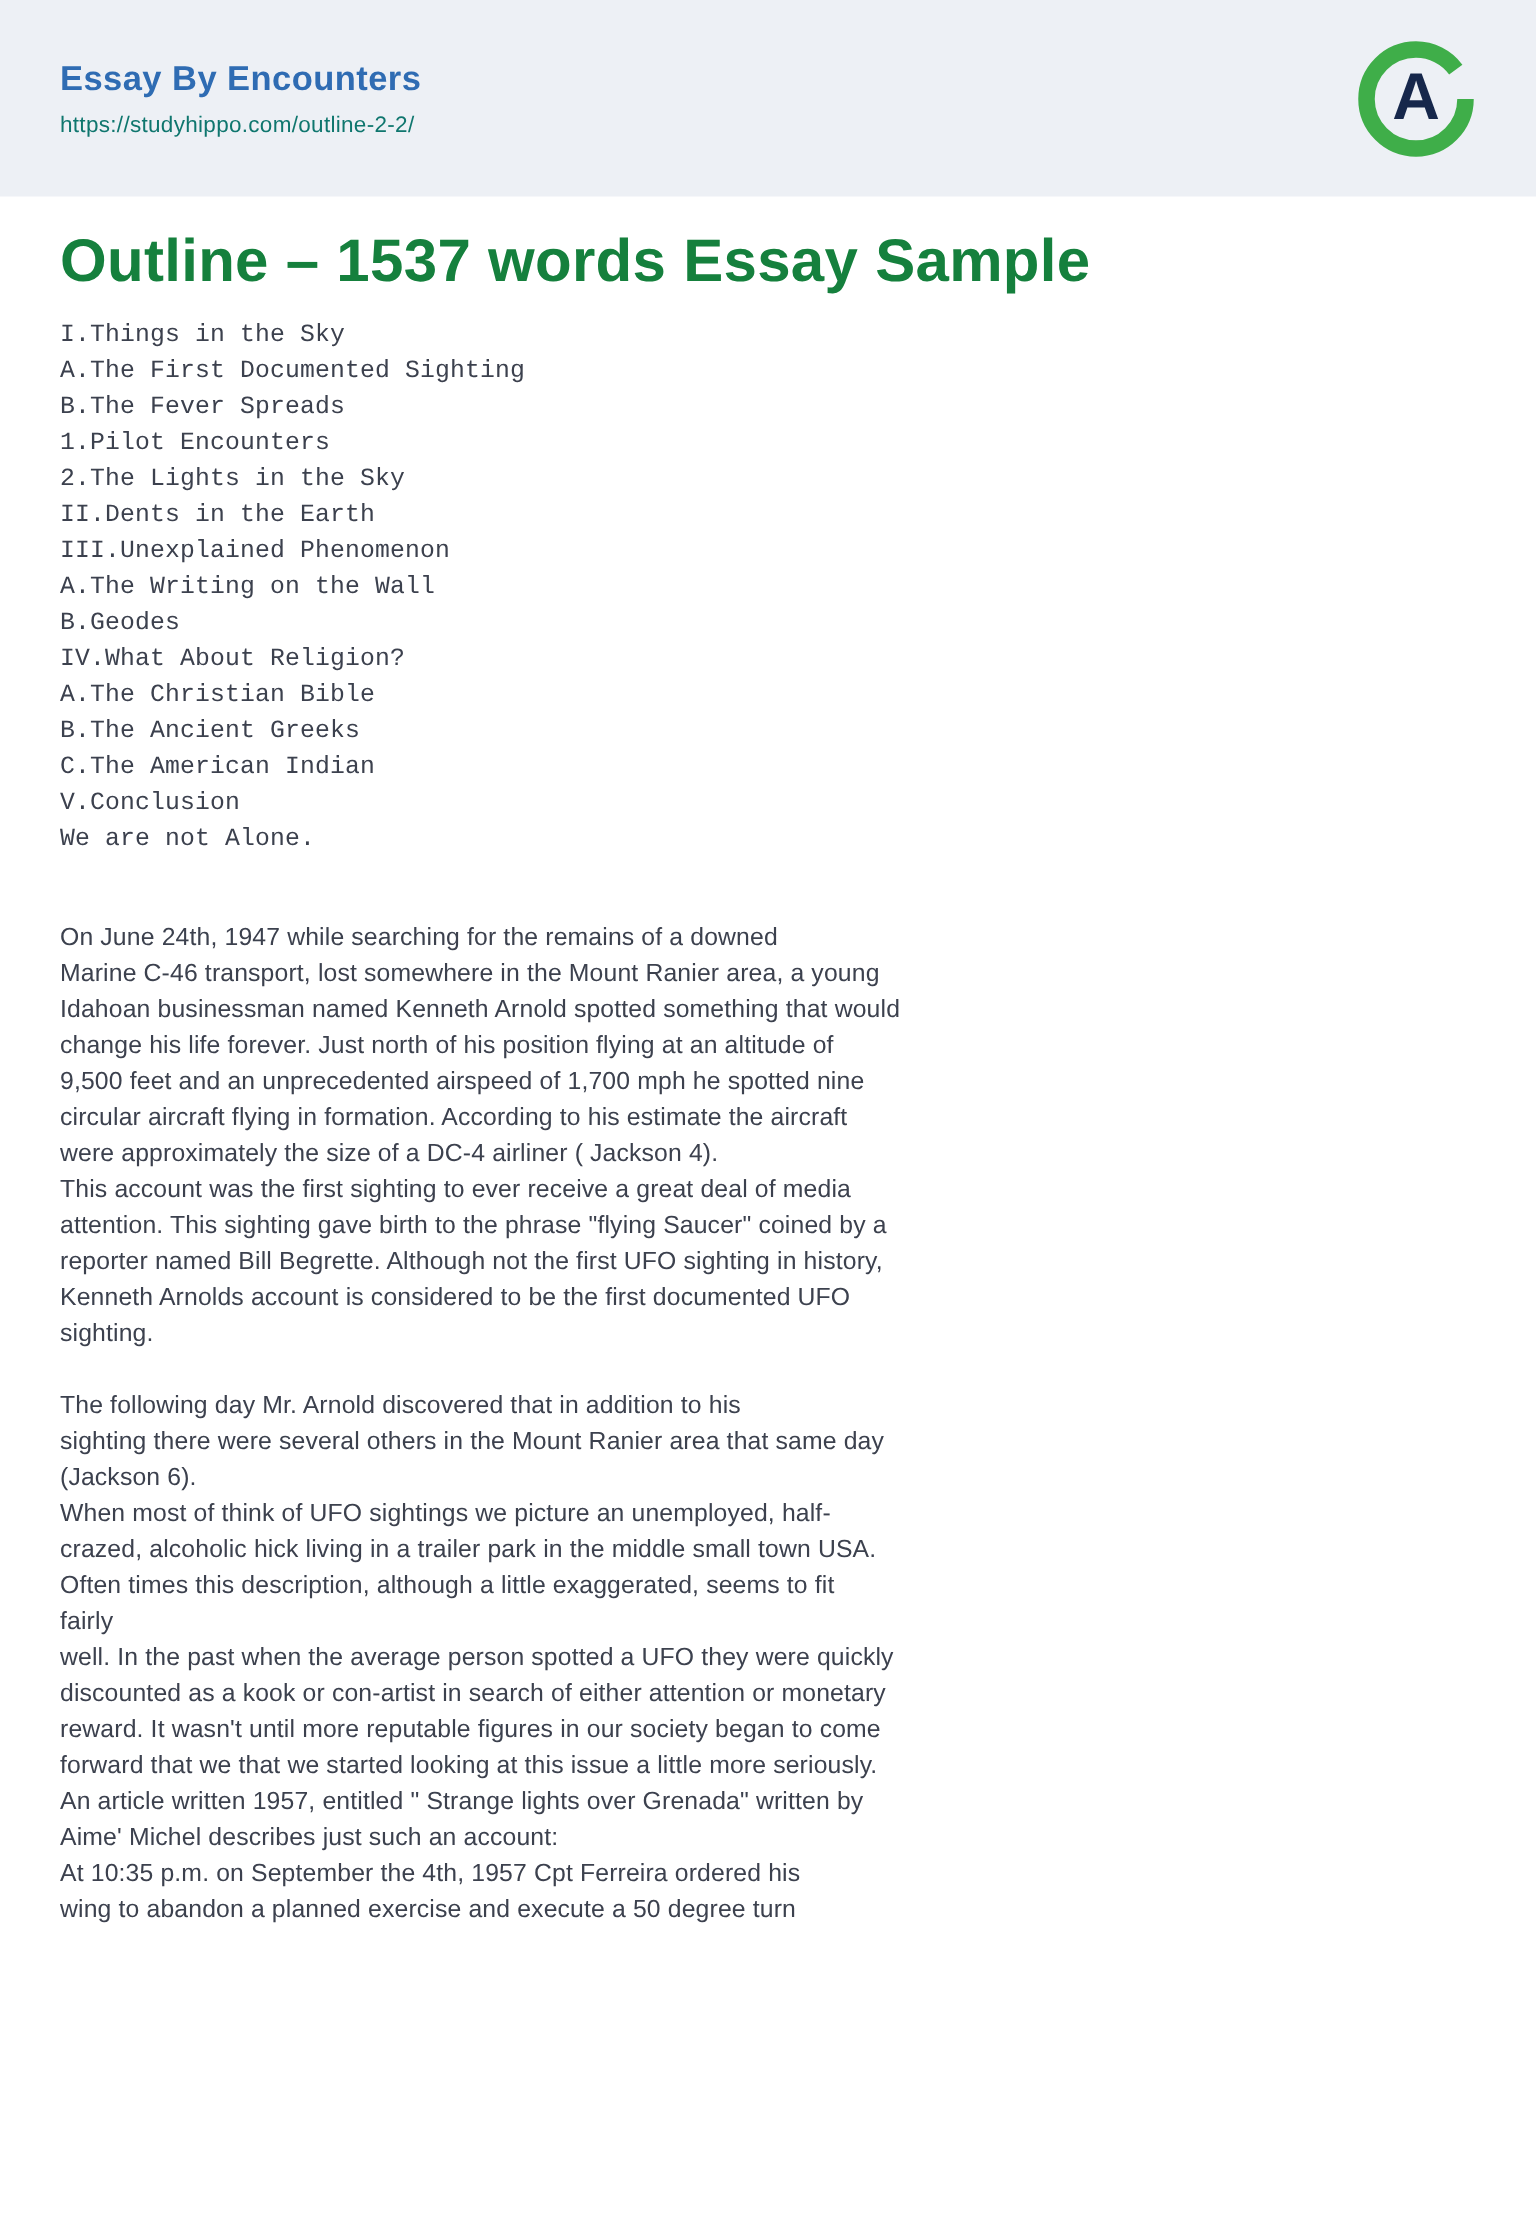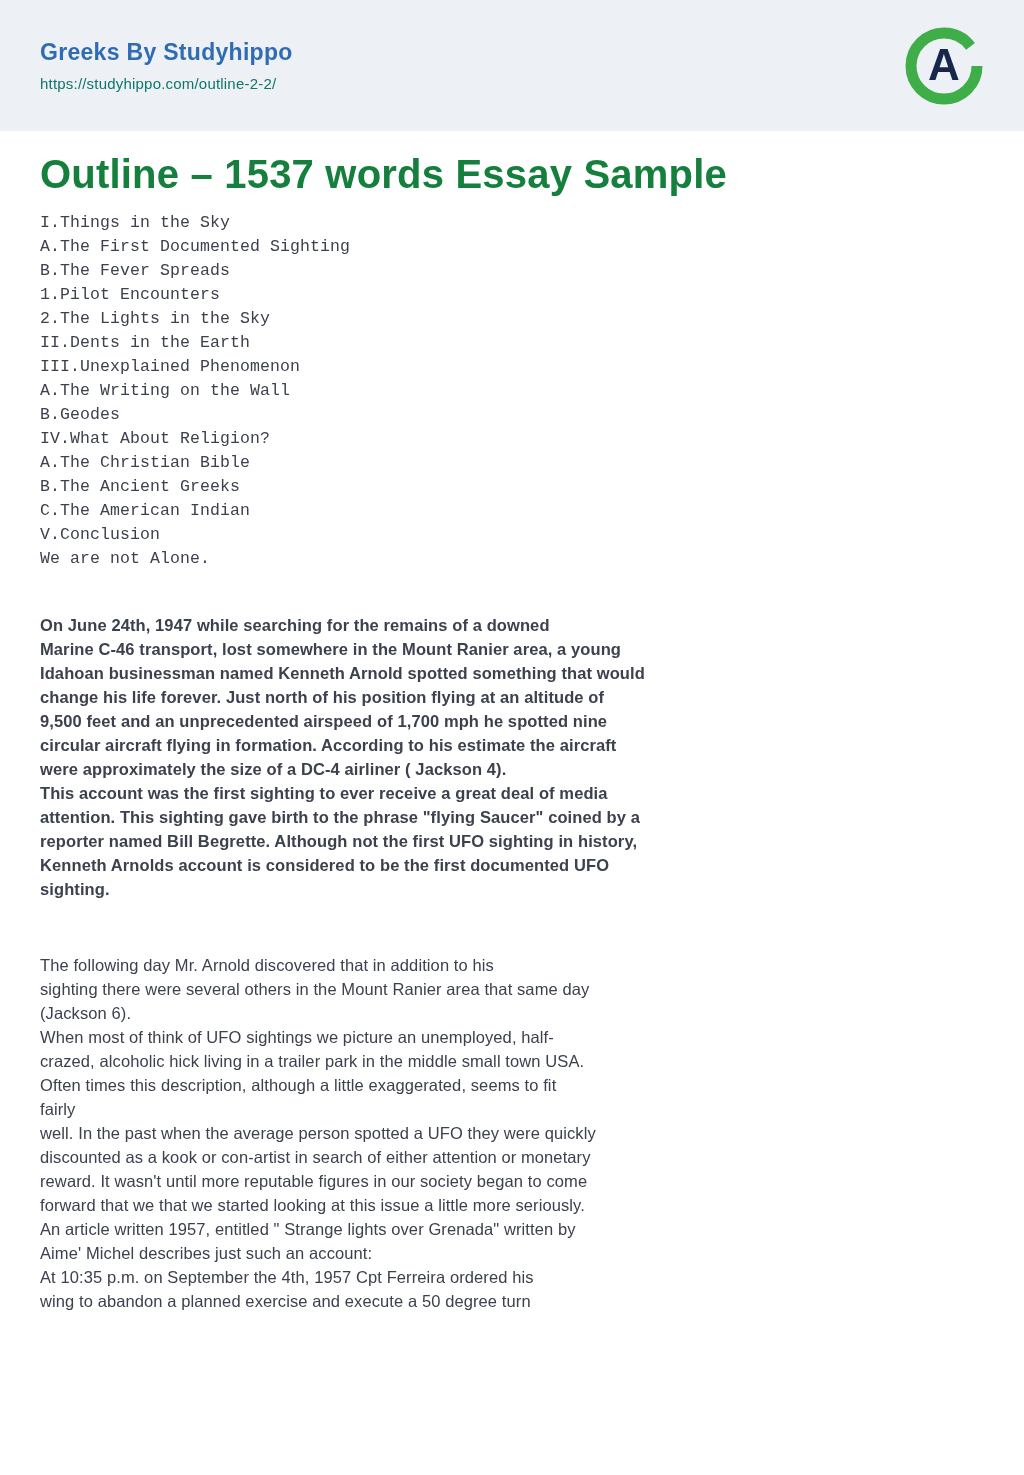--- a/index.html
+++ b/index.html
@@ -66,28 +66,28 @@
   }
   .block {
     white-space: pre-line;
     font-size: 16.5px;
     line-height: 24px;
     color: #3c414e;
     letter-spacing: 0.1px;
   }
   .thesis   { margin-bottom: 62px; }
   .outline  { margin-bottom: 42px; font-family: Liberation Mono, monospace; }
-  .para-1   { margin-bottom: 52px; font-weight: bold; }
+  .para-1   { margin-bottom: 24px; }
 </style>
 </head>
 <body>
 
 <header class="site-header">
   <div class="header-text">
-    <h1 class="site-title">Greeks By Studyhippo</h1>
+    <h1 class="site-title">Essay By Encounters</h1>
     <a class="site-url" href="#">https://studyhippo.com/outline-2-2/</a>
   </div>
   <div class="logo">
     <span>
       <svg width="80" height="80" viewBox="0 0 80 80" aria-hidden="true">
         <circle cx="40" cy="40" r="33" fill="none" stroke="#3fae49" stroke-width="11" stroke-dasharray="186 21" stroke-linecap="butt"></circle>
       </svg>
     </span>
     <span class="logo-letter">A</span>
   </div>

